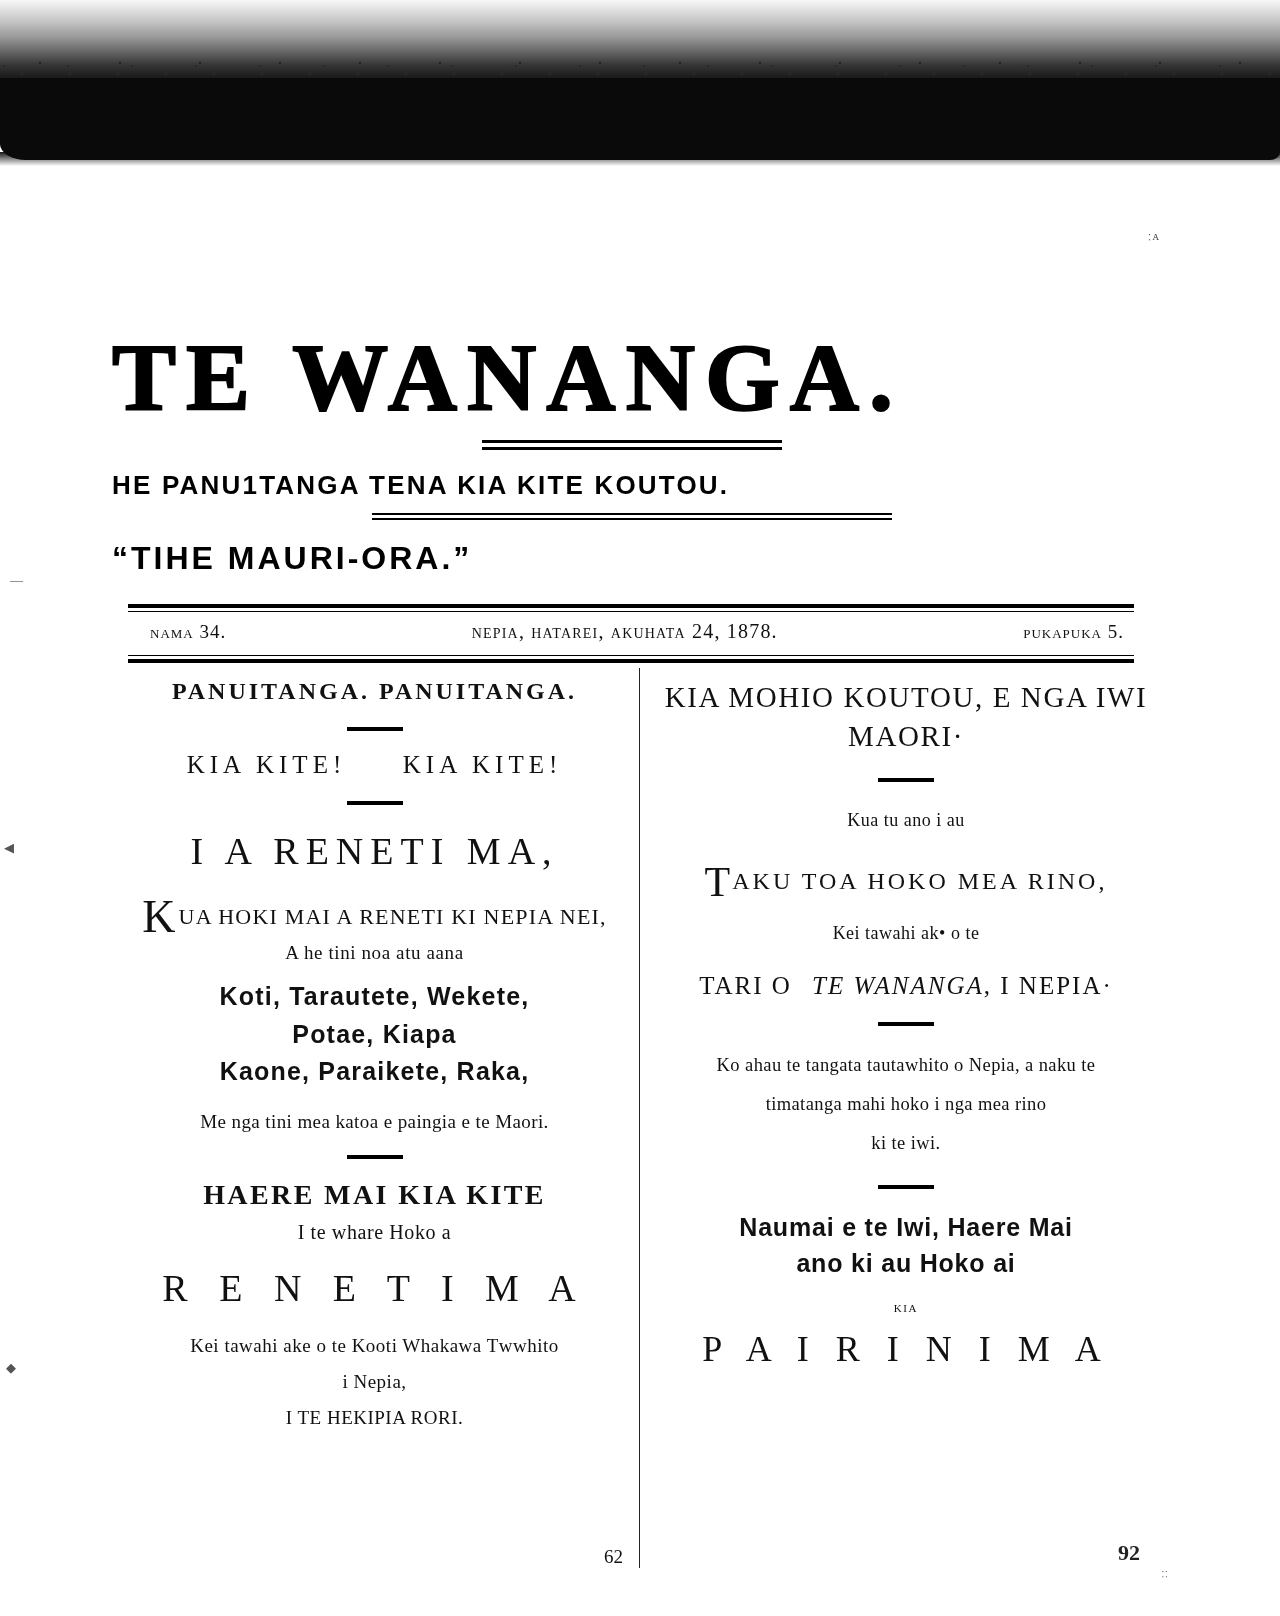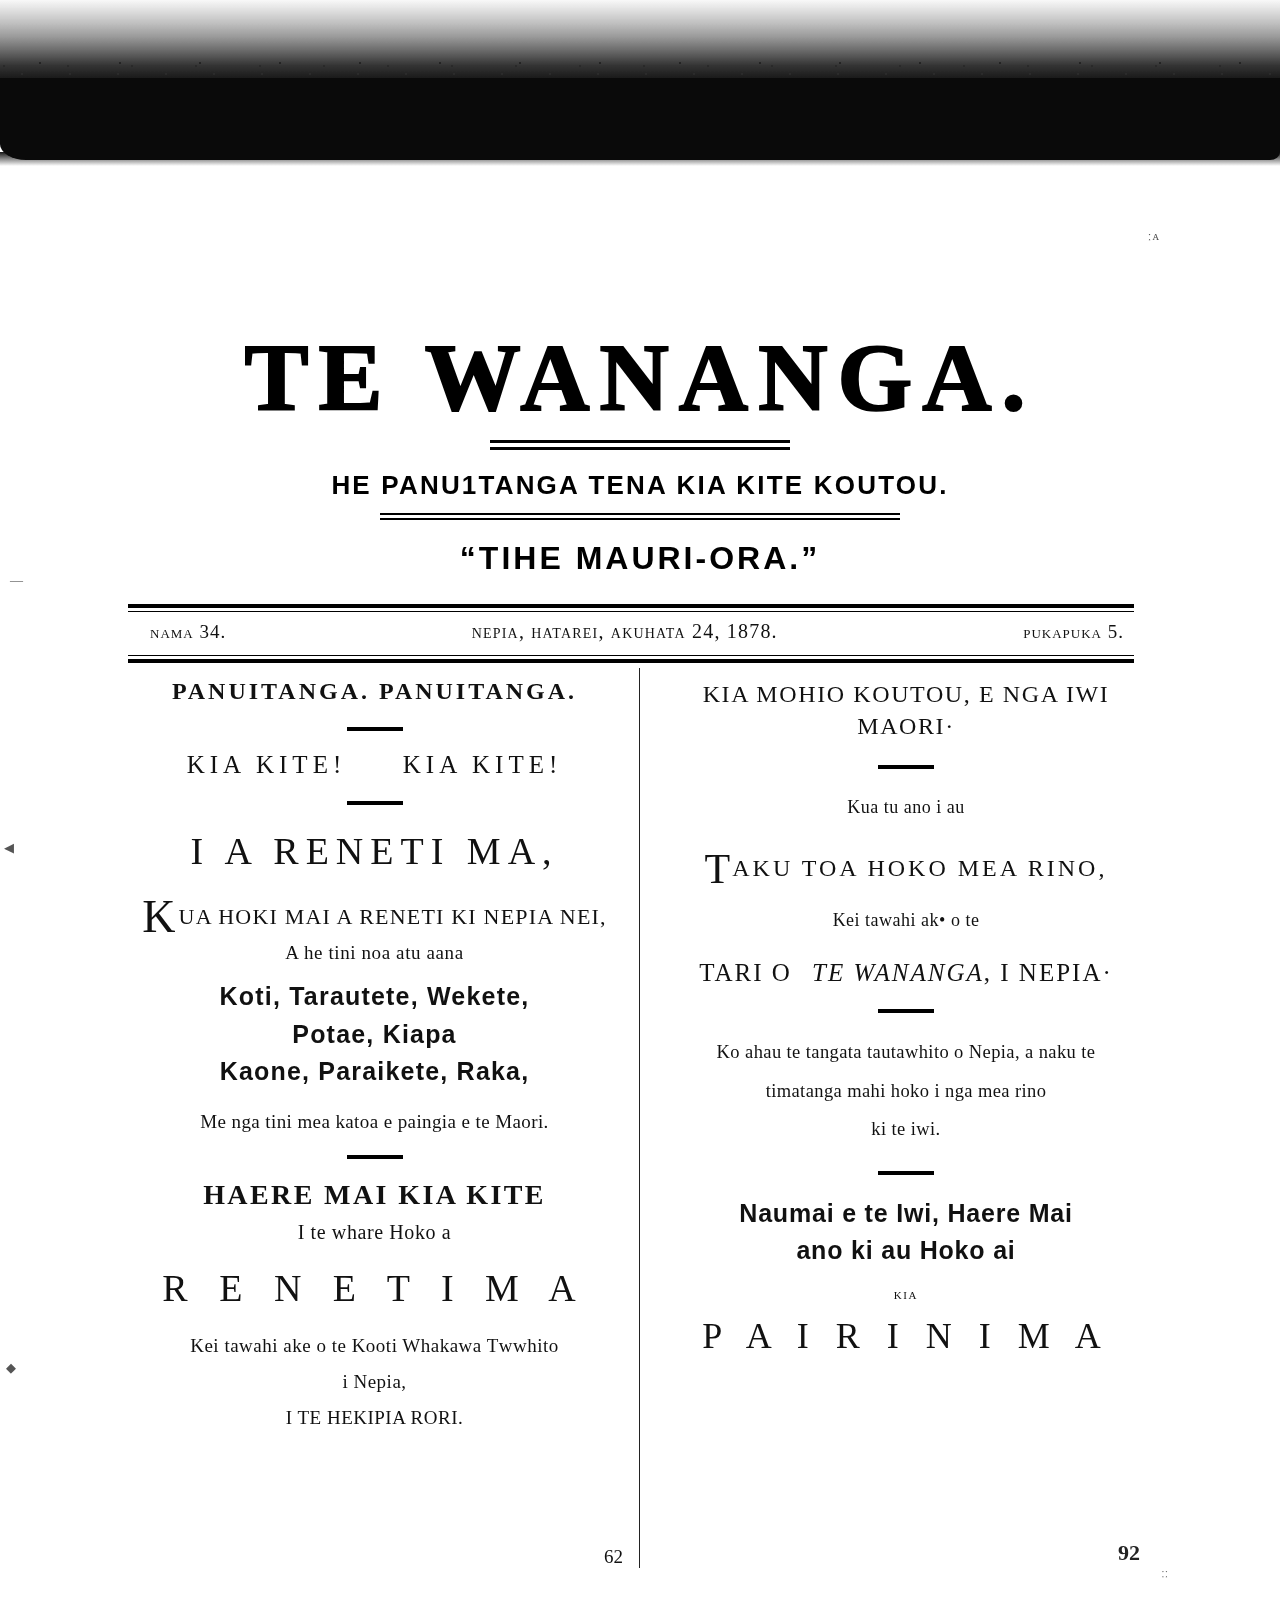--- a/index.html
+++ b/index.html
@@ -62,23 +62,22 @@
 
   
   .page {
     position: absolute;
     left: 0; top: 0;
     width: 1280px; height: 1236px;
   }
 
   .masthead {
     position: absolute;
-    left: 120px; top: 330px;
+    left: 112px; top: 330px;
     width: 1040px;
-    text-align: center;
   }
   .masthead-title {
     font-family: "Liberation Serif", serif;
     font-weight: 700;
     font-size: 96px;
     letter-spacing: 10px;
     line-height: 1.0;
     margin: 0;
     -webkit-text-stroke: 2px #000;
     color: #000;
@@ -253,21 +252,21 @@
     font-family: "Liberation Serif", serif;
     font-size: 19px;
     letter-spacing: .5px;
     line-height: 1.9;
     margin: 4px 0 0 0;
   }
 
   
   .rhead {
     font-family: "Liberation Serif", serif;
-    font-size: 24px;
+    font-size: 29px;
     letter-spacing: 1.6px;
     line-height: 1.35;
     margin: 0 0 6px 0;
   }
   .rline-sm {
     font-family: "Liberation Serif", serif;
     font-size: 18px;
     letter-spacing: .5px;
     margin: 28px 0;
   }

